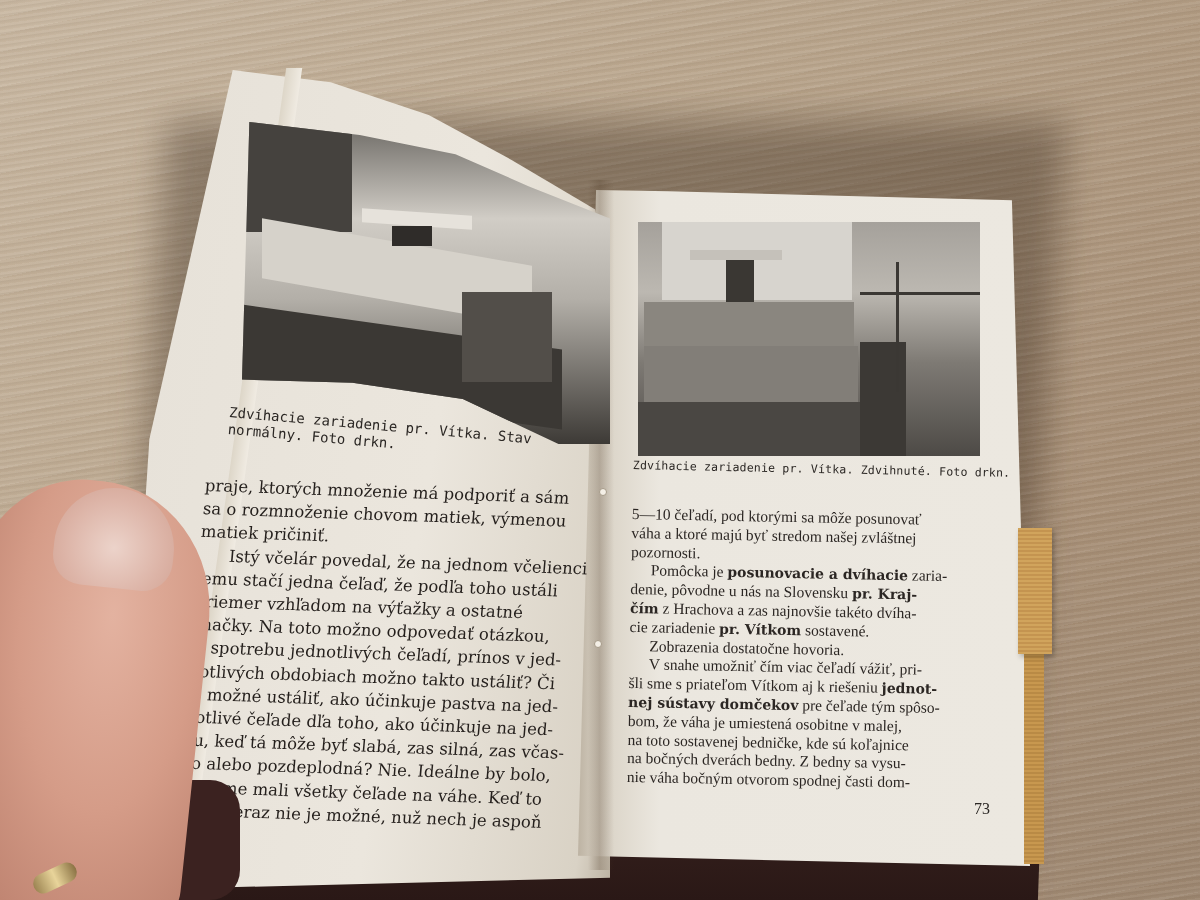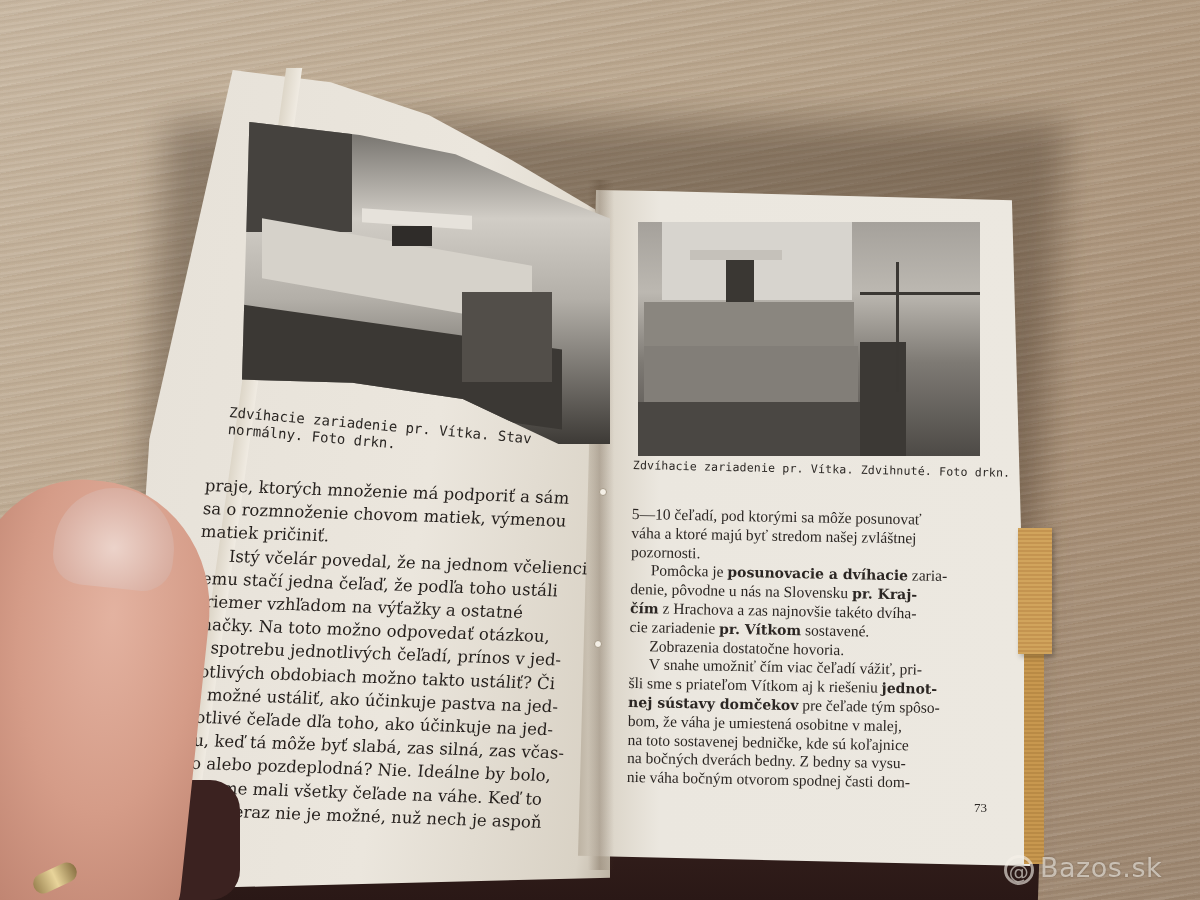--- a/index.html
+++ b/index.html
@@ -98,21 +98,21 @@
     position:absolute; left:632px; top:505px; width:360px;
     color:#2b2623; font-family:"Liberation Serif", serif; font-size:15.5px; line-height:18.8px;
     transform:rotate(1.1deg); transform-origin:left top;
   }
   .body-right p { margin:0; white-space:nowrap; }
   .body-right .ind { text-indent:20px; }
   .body-right b { font-family:"DejaVu Serif", serif; font-size:14px; }
 
   .pno { position:absolute; color:#2b2724; }
   .pno-left { left:170px; top:818px; font-family:"DejaVu Serif", serif; font-weight:bold; font-style:italic; font-size:16px; }
-  .pno-right { left:974px; top:800px; font-family:"Liberation Serif", serif; font-size:13px; }
+  .pno-right { left:974px; top:800px; font-family:"Liberation Serif", serif; font-size:16px; }
 
   
   .ribbon-top { position:absolute; left:1018px; top:528px; width:34px; height:126px;
     background:repeating-linear-gradient(0deg,#d1a45c 0 2px,#c49450 2px 4px); box-shadow:2px 3px 5px rgba(0,0,0,0.25); }
   .ribbon-tail { position:absolute; left:1024px; top:654px; width:20px; height:210px;
     background:repeating-linear-gradient(0deg,#c8984f 0 2px,#b98a45 2px 4px); }
 
   
   .thumb {
     position:absolute; left:-40px; top:480px; width:240px; height:440px;
@@ -216,16 +216,13 @@
   <div class="pno pno-right">73</div>
 
   <div class="ribbon-tail"></div>
   <div class="ribbon-top"></div>
 
   <div class="dark-under"></div>
   <div class="thumb"></div>
   <div class="nail"></div>
   <div class="ring"></div>
 
-  <div class="watermark">
-    <span class="at">@</span><span>Bazos.sk</span>
-  </div>
 </div>
 
 </body></html>

